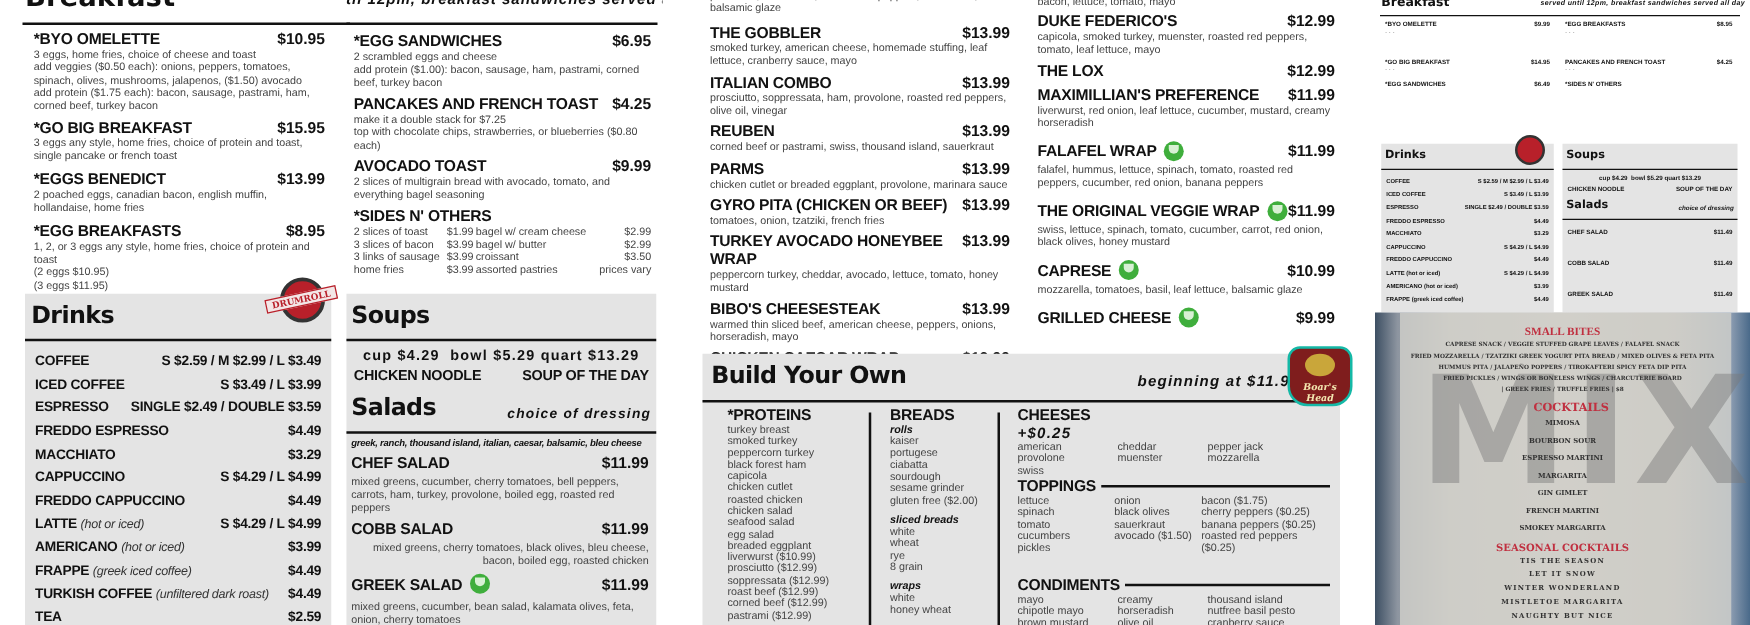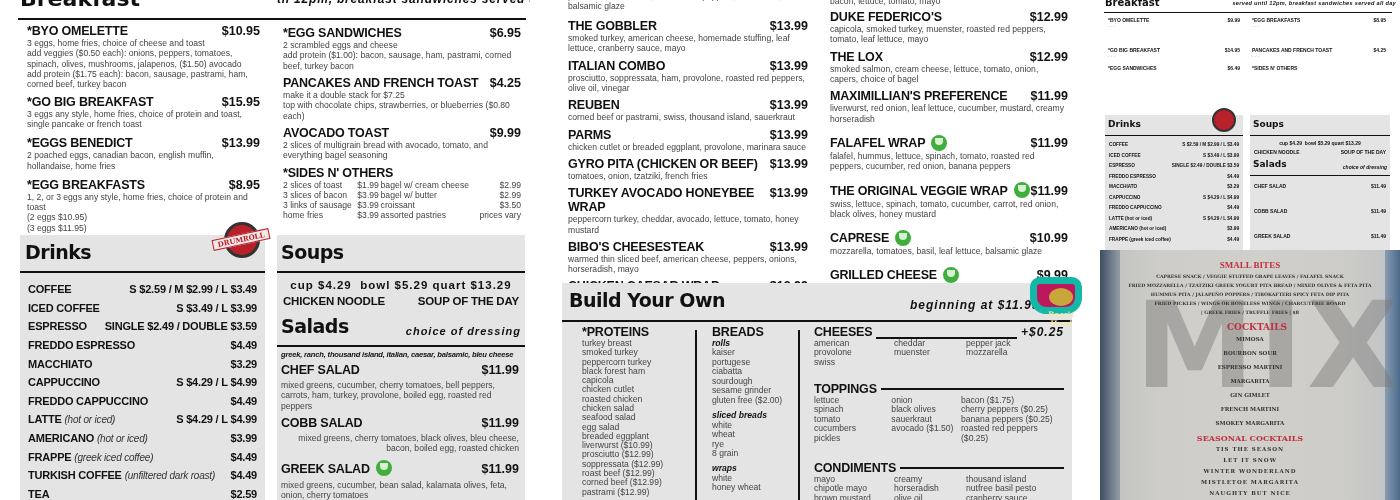--- a/index.html
+++ b/index.html
@@ -25,21 +25,21 @@
   #p2 { left: 277px; width: 253px; }
   #p3 { left: 560px; width: 262px; }
   #p4 { left: 822px; width: 258px; }
   #p5 { left: 1100px; width: 300px; }
 
   .drinks-box { position: absolute; left: 20px; top: 235px; width: 245px; height: 270px; background: #e4e4e4; }
   .drinks-row { display: flex; justify-content: space-between; font-weight: bold; font-size: 11px; height: 18.6px; align-items: center; padding: 0 8px; letter-spacing: -0.2px; }
   .drinks-row .note { font-style: italic; font-weight: normal; font-size: 10px; color: #333; }
 
   .drumroll-logo { position: absolute; left: 210px; top: 222px; width: 60px; height: 42px; }
-  .boars-logo { position: absolute; left: 1030px; top: 277px; width: 52px; height: 37px; border-radius: 10px 10px 16px 16px; background: #be185d; border: 7px solid #14b8a6; }
+  .boars-logo { position: absolute; left: 1030px; top: 277px; width: 52px; height: 48px; border-radius: 10px 10px 16px 16px; background: #7f1d1d; border: 2px solid #14b8a6; }
 
   .photo { position: absolute; left: 1100px; top: 250px; width: 300px; height: 250px; background: linear-gradient(90deg,#3d4f63 0%, #8d95a0 6%, #b7b7b5 20%, #c2c0bc 50%, #b6b5b2 80%, #8a9bb0 95%, #4a6a8a 100%); overflow: hidden; }
   .photo-menu { position: absolute; left: 20px; top: 0; width: 265px; height: 250px; background: rgba(214,212,206,0.75); }
   .photo .big-letters { position: absolute; left: 35px; top: 45px; font-family: "DejaVu Sans", sans-serif; font-weight: bold; font-size: 120px; color: rgba(120,120,120,0.45); line-height: 0.85; letter-spacing: 4px; }
   .photo .pl { position: absolute; width: 100%; text-align: center; font-family: "DejaVu Serif", serif; }
   .photo .pl.red { color: #c03040; font-weight: bold; }
   .photo .pl.dark { color: #333; font-weight: bold; }
 </style>
 </head>
 <body>
@@ -313,21 +313,20 @@
           <span class="item-title">DUKE FEDERICO'S</span>
           <span class="price">$12.99</span>
         </div>
         <div class="desc">capicola, smoked turkey, muenster, roasted red peppers, tomato, leaf lettuce, mayo</div>
       </div>
     <div style="margin-bottom:5px;">
         <div class="row-flex">
           <span class="item-title">THE LOX</span>
           <span class="price">$12.99</span>
         </div>
-        <div class="desc">smoked salmon, cream cheese, lettuce, tomato, onion, capers, choice of bagel</div>
       </div>
     <div style="margin-bottom:9px;">
         <div class="row-flex">
           <span class="item-title">MAXIMILLIAN'S PREFERENCE</span>
           <span class="price">$11.99</span>
         </div>
         <div class="desc">liverwurst, red onion, leaf lettuce, cucumber, mustard, creamy horseradish</div>
       </div>
     <div style="margin-bottom:9px;">
         <div class="row-flex">
@@ -404,21 +403,21 @@
         <div>rye</div>
         <div>8 grain</div>
       <div style="font-style:italic;font-weight:bold;color:#111;margin-top:6px;">wraps</div>
       <div>white</div>
         <div>honey wheat</div>
     </div>
   </div>
   <div style="position:absolute;left:236px;top:47px;width:2px;height:170px;background:#111;"></div>
 
   <div style="position:absolute;left:252px;top:42px;width:250px;">
-    <div style="display:flex;align-items:flex-end;">
+    <div style="display:flex;align-items:flex-start;flex-direction:column;">
       <span class="item-title">CHEESES</span>
       <span style="flex:1;height:2px;background:#111;margin:0 4px;"></span>
       <span class="italic-note" style="font-size:12px;">+$0.25</span>
     </div>
     <div class="desc" style="display:flex;line-height:1.1;">
       <div style="width:80px;">
           <div>american</div>
           <div>provolone</div>
           <div>swiss</div>
         </div>

